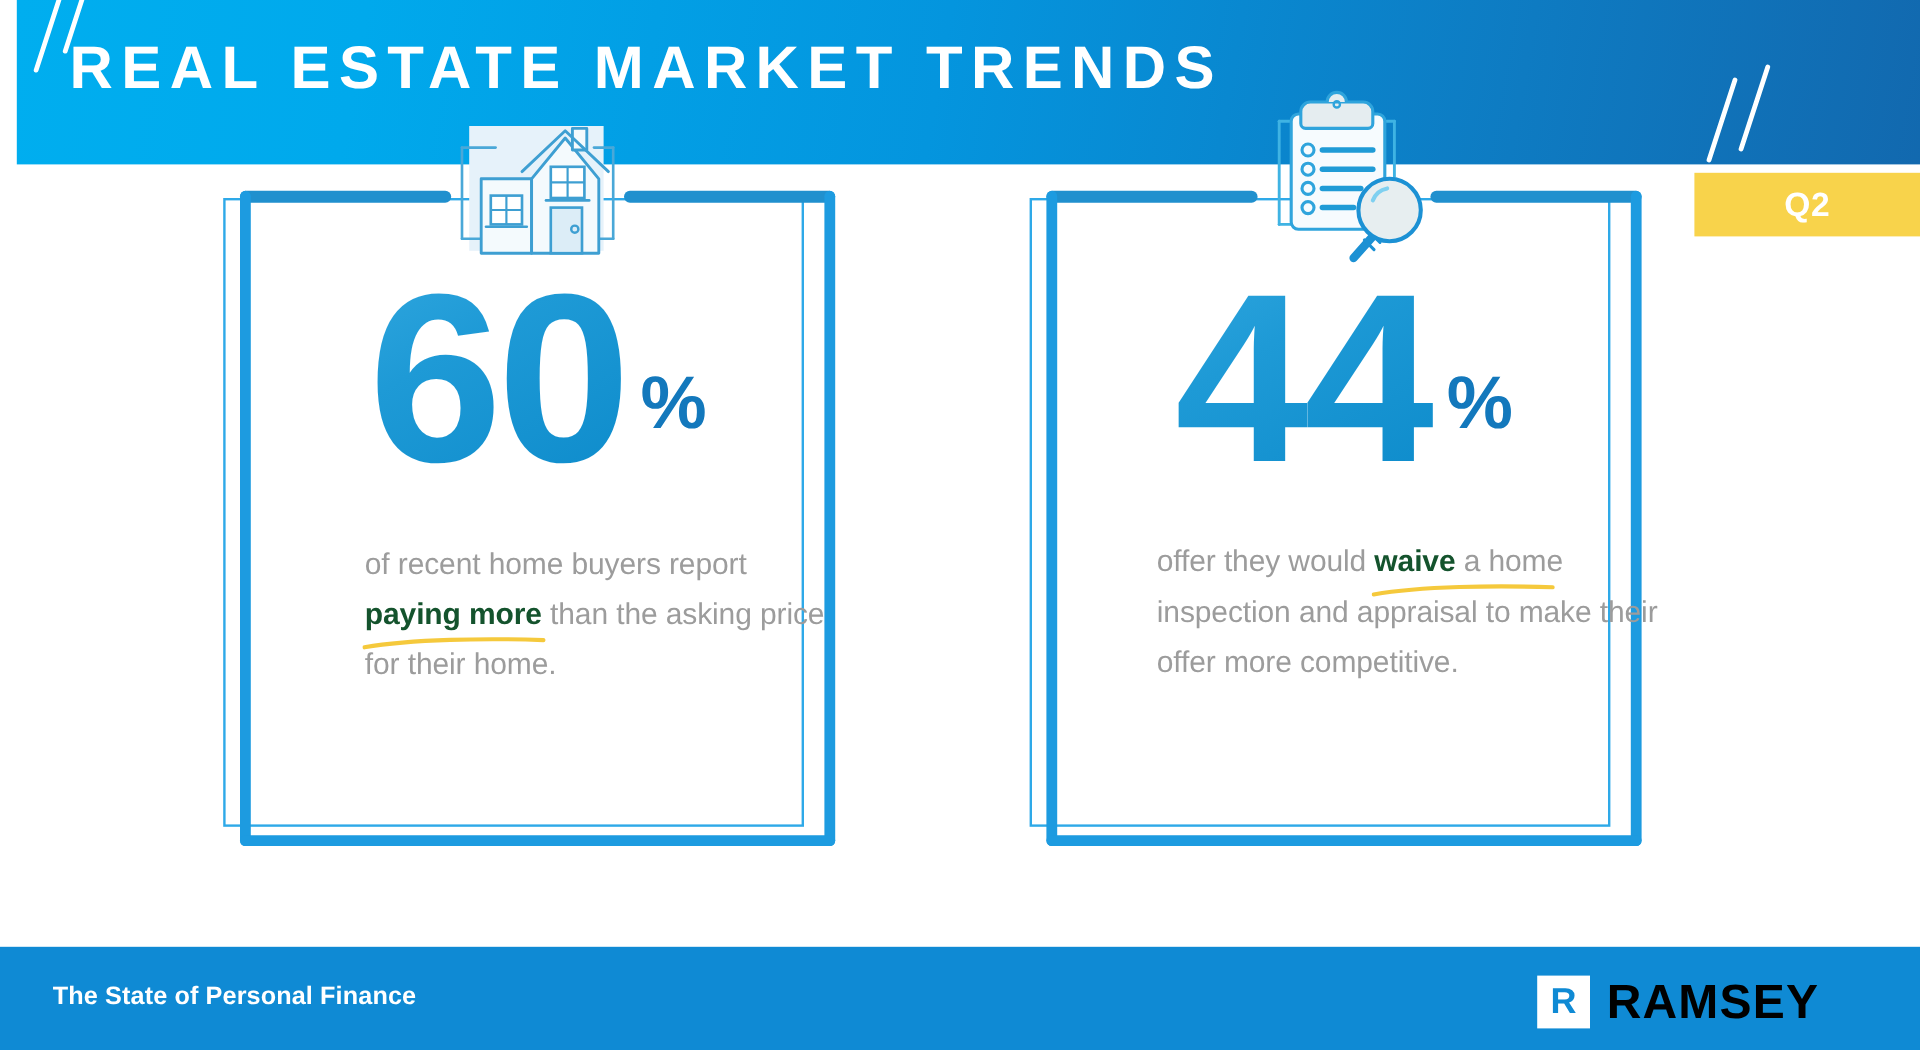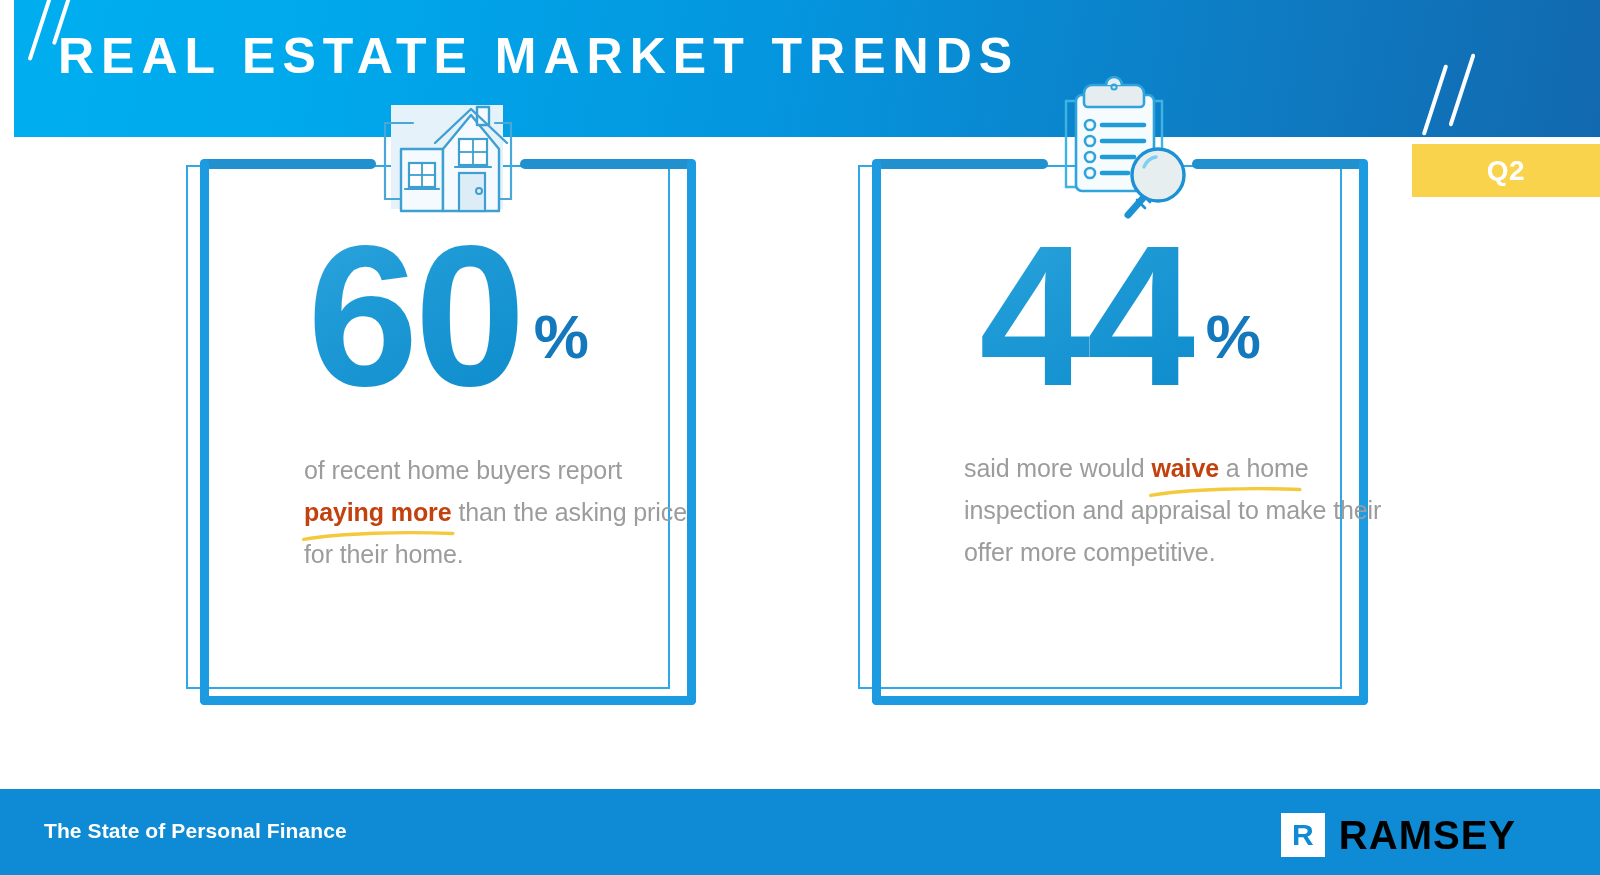--- a/index.html
+++ b/index.html
@@ -190,21 +190,21 @@
     font-size: 25px;
     line-height: 42px;
     color: #9C9C9C;
     letter-spacing: -0.1px;
     margin-left: 44px;
   }
   .card-right .card-body { left: 48px; width: 420px; top: 288px; }
 
   .hl {
     position: relative;
-    color: #c2410c;
+    color: #14532d;
     font-weight: bold;
     display: inline-block;
   }
   .hl .swoosh {
     position: absolute;
     left: -2px;
     right: -10px;
     bottom: -9px;
     height: 12px;
     pointer-events: none;
@@ -380,21 +380,21 @@
           <circle cx="118" cy="100" r="26" fill="#E7EEF0" stroke="#1C91D4" stroke-width="3.4"></circle>
           <path d="M104 92 a16 16 0 0 1 12 -10" fill="none" stroke="#7FD0F0" stroke-width="3.4" stroke-linecap="round"></path>
         </svg>
 
         <div class="big-number-row">
           <span class="big-number">44</span>
           <span class="pct">%</span>
         </div>
 
         <div class="card-body">
-          <span>said more would </span><span class="hl"><span>waive</span><svg class="swoosh" viewBox="0 0 180 14" preserveAspectRatio="none">
+          <span>offer they would </span><span class="hl"><span>waive</span><svg class="swoosh" viewBox="0 0 180 14" preserveAspectRatio="none">
                 <path d="M2 11 C 48 3, 120 2, 176 4" fill="none" stroke="#F5C93C" stroke-width="4" stroke-linecap="round"></path>
               </svg></span><span> a home inspection and appraisal to make their offer more competitive.</span>
         </div>
       </div>
     </div>
   </div>
 
   <div class="footer">
     <div class="footer-text">The State of Personal Finance</div>
     <div class="brand">

